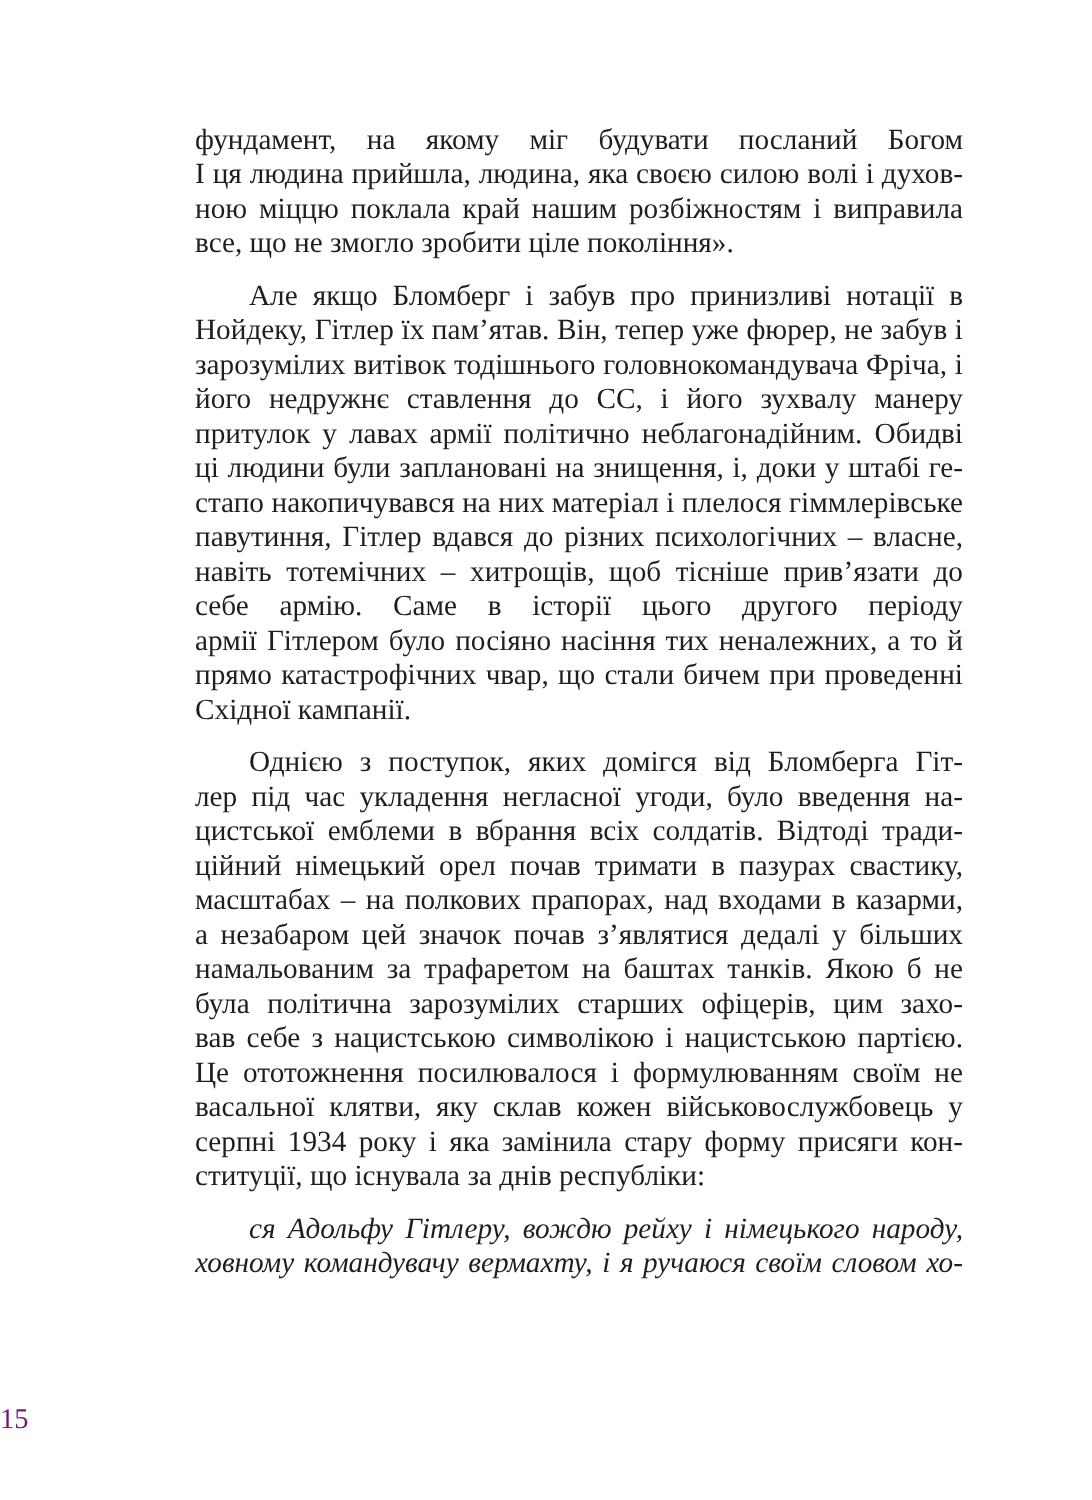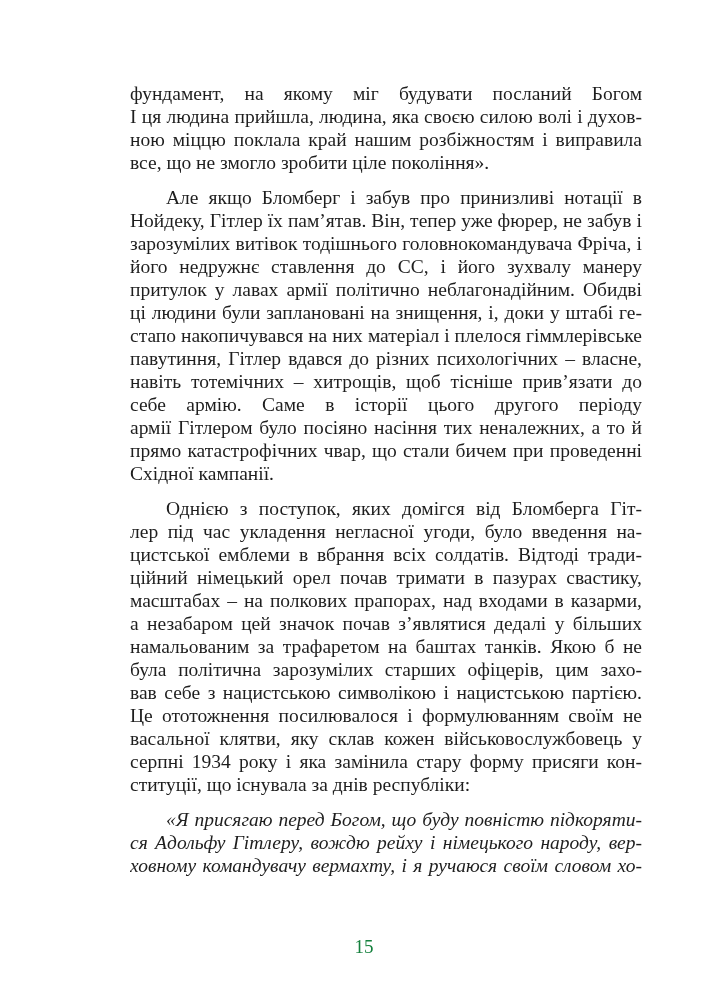--- a/index.html
+++ b/index.html
@@ -42,24 +42,23 @@
     text-align-last: justify;
   }
   .paragraph.indent .line:first-child {
     text-indent: 36px;
   }
   .page-number {
     position: absolute;
     top: 935px;
     left: 0;
     width: 100%;
-    text-align: center;
     font-size: 19px;
     line-height: 23px;
-    color: #15803d;
+    color: #701a75;
   }
 </style>
 </head>
 <body>
 
 <div class="page">
   <main class="text-block">
       <div class="paragraph">
         <div class="line just">фундамент, на якому міг будувати посланий Богом архітектор.</div>
         <div class="line just">І ця людина прийшла, людина, яка своєю силою волі і духов-</div>
@@ -90,19 +89,18 @@
         <div class="line just">а незабаром цей значок почав з’являтися дедалі у більших</div>
         <div class="line just">намальованим за трафаретом на баштах танків. Якою б не</div>
         <div class="line just">була політична зарозумілих старших офіцерів, цим захо-</div>
         <div class="line just">вав себе з нацистською символікою і нацистською партією.</div>
         <div class="line just">Це ототожнення посилювалося і формулюванням своїм не</div>
         <div class="line just">васальної клятви, яку склав кожен військовослужбовець у</div>
         <div class="line just">серпні 1934 року і яка замінила стару форму присяги кон-</div>
         <div class="line">ституції, що існувала за днів республіки:</div>
       </div>
       <div class="paragraph italic indent">
-        <div class="line just">«Я присягаю перед Богом, що буду повністю підкоряти-</div>
         <div class="line just">ся Адольфу Гітлеру, вождю рейху і німецького народу, вер-</div>
         <div class="line just">ховному командувачу вермахту, і я ручаюся своїм словом хо-</div>
       </div>
     </main>
   <div class="page-number">15</div>
 </div>
 
 </body></html>

